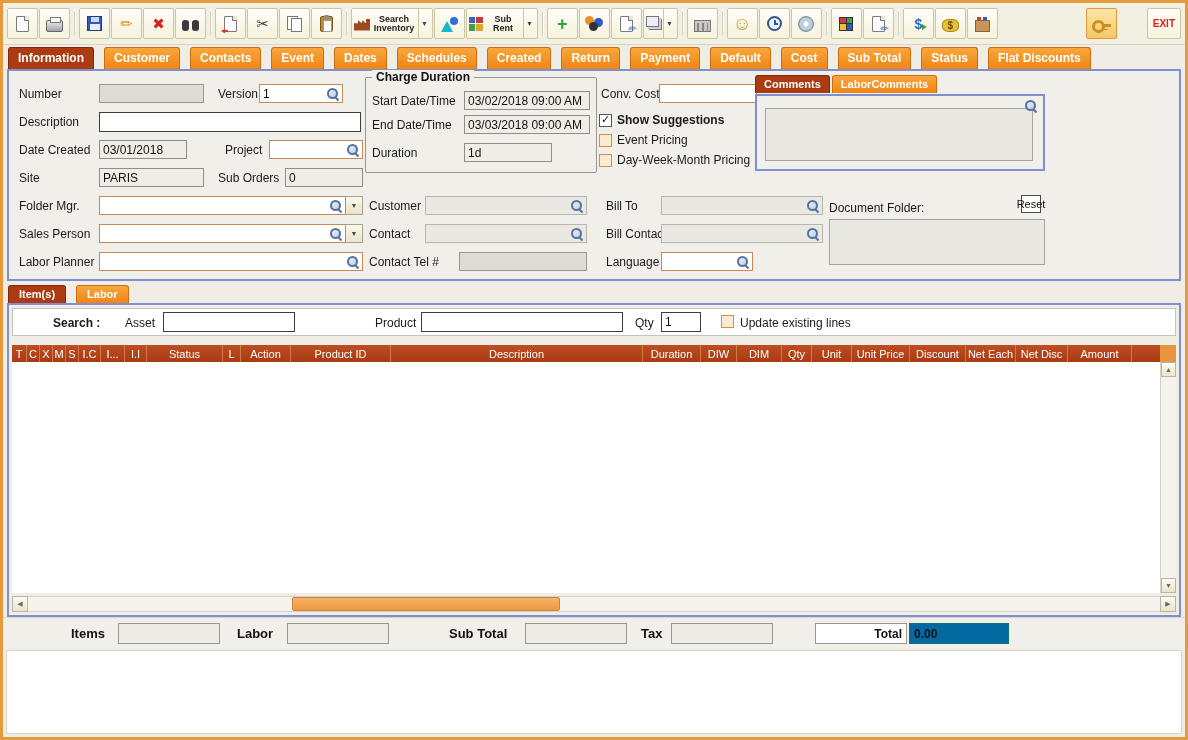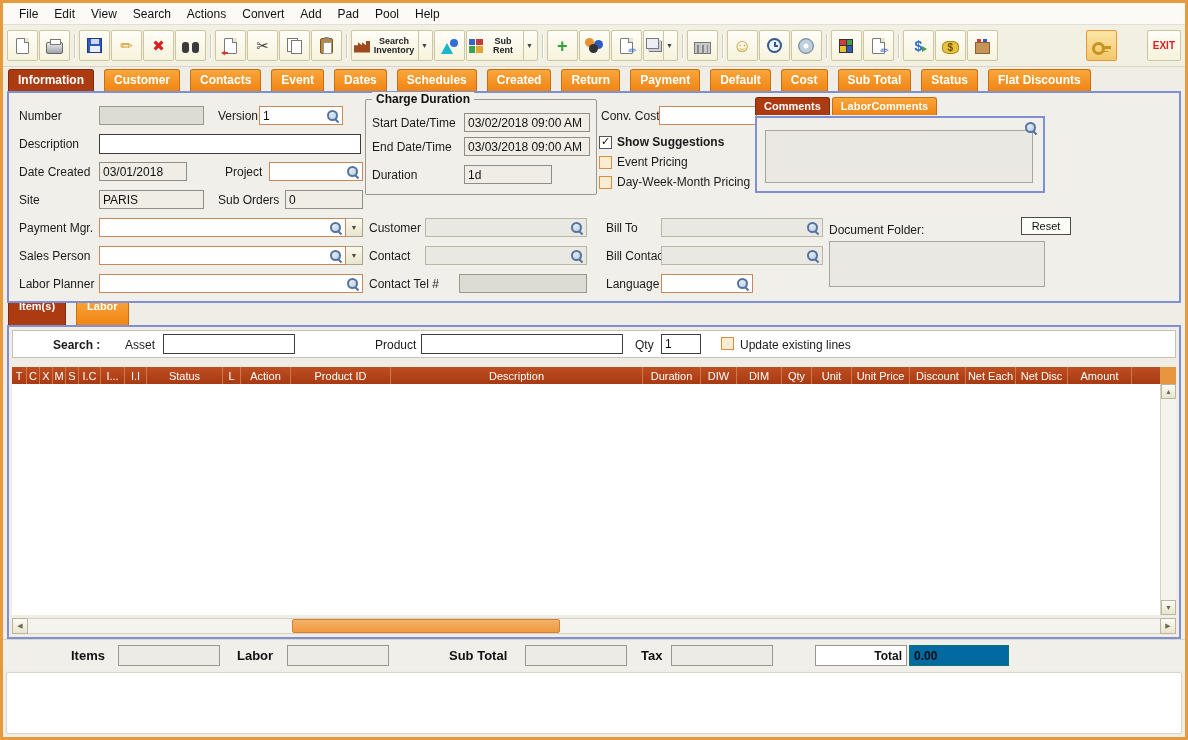--- a/index.html
+++ b/index.html
@@ -109,21 +109,21 @@
   .ic-key { width:19px; height:11px; position:relative; margin-top:4px; }
   .ic-key::before { content:""; position:absolute; left:0; top:0; width:7px; height:7px; border:3px solid #C8921E; border-radius:50%; }
   .ic-key::after { content:""; position:absolute; left:11px; top:4px; width:8px; height:3px; background:#C8921E;
     box-shadow:-2px 4px 0 -1px #C8921E; }
   
   .tabstrip { height:24px; flex:none; display:flex; align-items:flex-end; gap:10px; padding:2px 0 0 5px; }
   .tab { padding:3px 9px 4px; background:linear-gradient(#F9A63C,#F08514); border:1px solid #C96F12;
     border-bottom:none; border-radius:3px 3px 0 0; color:#FFF; font-size:12px; font-weight:bold; white-space:nowrap; }
   .tab.sel { background:#AC3B12; border-color:#7E2A0C; }
   .tabstrip.small { height:22px; }
-  .tabstrip.small .tab { font-size:11px; padding:2px 10px 13px; }
+  .tabstrip.small .tab { font-size:11px; padding:2px 10px 3px; }
   
   .info-panel { height:212px; flex:none; margin:0 4px; border:2px solid #7E90D2;
     background:#F0EFEA; position:relative; }
   .items-panel { height:314px; flex:none; margin:0 4px; border:2px solid #7E90D2;
     background:#EFEDE6; position:relative; }
   .lbl { position:absolute; font-size:12px; color:#1A1A1A; white-space:nowrap; }
   .lbl.b { font-weight:bold; }
   .fld { position:absolute; height:19px; background:#FFF; border:1px solid #C9885A;
     display:flex; align-items:center; padding:0 3px; font-size:12px; color:#111; }
   .fld .val { flex:1; overflow:hidden; white-space:nowrap; }
@@ -150,21 +150,21 @@
   .cb i { font-style:normal; font-size:11px; line-height:1; color:#111; margin-top:-1px; }
   .cb.orange { background:#FAEBD3; border:1px solid #D98E3F; }
   .cbl { font-size:12px; color:#1A1A1A; white-space:nowrap; }
   .cbl.b { font-weight:bold; }
   .minitabs { position:absolute; display:flex; gap:2px; align-items:flex-end; }
   .minitab { padding:2px 8px 3px; background:linear-gradient(#F9A63C,#F08514); border:1px solid #C96F12;
     border-bottom:none; border-radius:3px 3px 0 0; color:#FFF; font-size:11px; font-weight:bold; }
   .minitab.sel { background:#AC3B12; border-color:#7E2A0C; }
   .bluebox { position:absolute; border:2px solid #7E90D2; background:#F0EFEA; }
   .textarea { position:absolute; background:#E9E8E2; border:1px solid #A8A69B; }
-  .reset-btn { position:absolute; width:50px; height:18px; background:#FDFDF8; border:1px solid #4A4A4A;
+  .reset-btn { position:absolute; width:20px; height:18px; background:#FDFDF8; border:1px solid #4A4A4A;
     font-size:11px; color:#111; display:flex; align-items:center; justify-content:center; }
   
   .search-row { position:absolute; left:3px; right:3px; top:3px; height:28px; background:#FFF;
     border:1px solid #C6C3B4; }
   .grid-head { position:absolute; left:3px; right:19px; top:40px; height:17px; display:flex;
     background:linear-gradient(#BE4E22,#A83A12); overflow:hidden; }
   .hc { height:17px; display:flex; align-items:center; justify-content:center; font-size:11px;
     color:#FFF; border-right:1px solid #D27A45; flex:none; white-space:nowrap; overflow:hidden; }
   .hc.fill { flex:1; border-right:none; }
   .head-cap { position:absolute; right:3px; top:40px; width:16px; height:17px; background:#E8953F; }
@@ -188,32 +188,20 @@
   .tfld.label-box { font-weight:bold; justify-content:flex-end; background:#FFF; }
   
   .statusbar { flex:1; margin:2px 3px 3px; background:#FFF; border:1px solid #D9D6C9; border-radius:2px; }
 </style>
 </head>
 <body>
 
 <div class="window">
 
 
-  <div class="menubar">
-    <span class="menu-item">File</span>
-    <span class="menu-item">Edit</span>
-    <span class="menu-item">View</span>
-    <span class="menu-item">Search</span>
-    <span class="menu-item">Actions</span>
-    <span class="menu-item">Convert</span>
-    <span class="menu-item">Add</span>
-    <span class="menu-item">Pad</span>
-    <span class="menu-item">Pool</span>
-    <span class="menu-item">Help</span>
-  </div>
 
   <div class="toolbar">
     <div class="tbtn">
         <span class="ic-page"></span>
       </div>
     <div class="tbtn">
         <span class="ic-printer"></span>
       </div>
     <div class="tsep"></div>
     <div class="tbtn">
@@ -375,21 +363,21 @@
 
     <span class="lbl" style="left:10px;top:100px">Site</span>
     <div class="fld sunken" style="left:90px;top:97px;width:105px">
         <span class="val">PARIS</span>
       </div>
     <span class="lbl" style="left:209px;top:100px">Sub Orders</span>
     <div class="fld sunken" style="left:276px;top:97px;width:78px">
         <span class="val">0</span>
       </div>
 
-    <span class="lbl" style="left:10px;top:128px">Payment Mgr.</span>
+    <span class="lbl" style="left:10px;top:128px">Folder Mgr.</span>
     <div class="combo" style="left:90px;top:125px;width:264px">
       <div class="fld">
           <span class="val"></span>
           <span class="mag"></span>
         </div>
       <span class="arrow-btn">▼</span>
     </div>
     <span class="lbl" style="left:10px;top:156px">Sales Person</span>
     <div class="combo" style="left:90px;top:153px;width:264px">
       <div class="fld">

